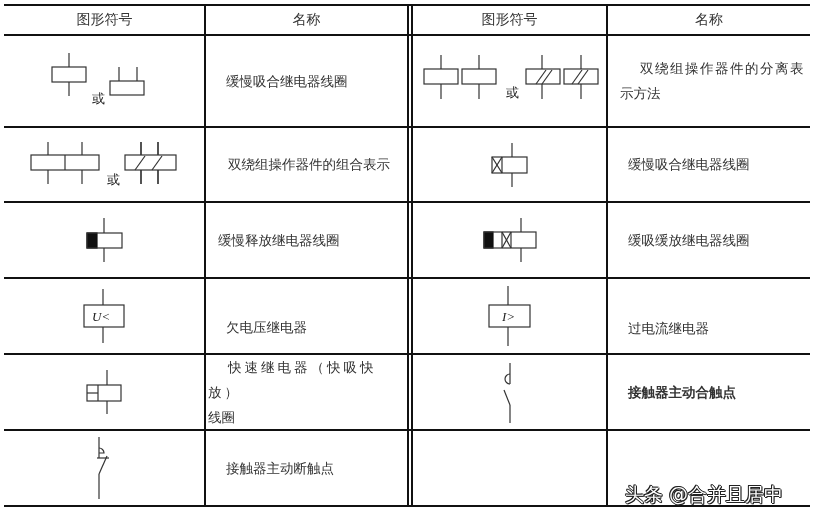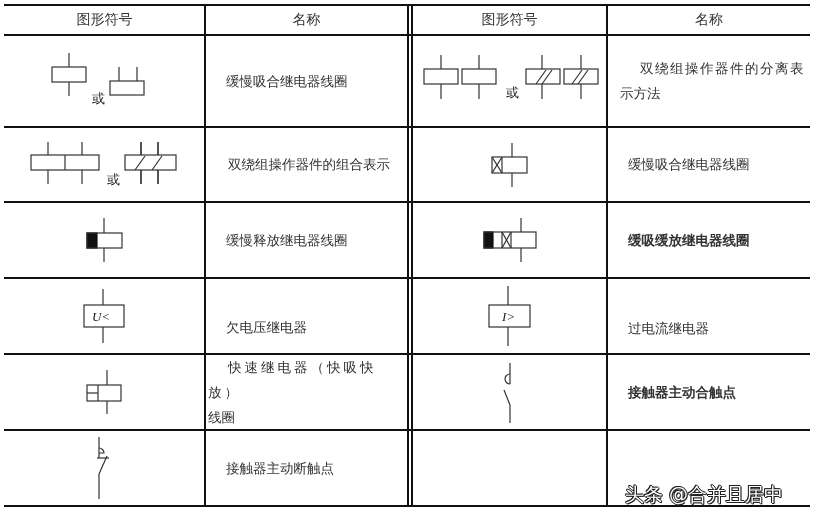--- a/index.html
+++ b/index.html
@@ -87,21 +87,21 @@
   </div>
 
   <div class="cell sym" style="left:5px;top:203px;width:199px;height:74px;">
     <svg width="40" height="46" viewBox="0 0 40 46">
       <line x1="19" y1="1" x2="19" y2="16"></line>
       <rect x="2" y="16" width="10" height="15" class="fill"></rect>
       <rect x="2" y="16" width="35" height="15"></rect>
       <line x1="19" y1="31" x2="19" y2="45"></line>
     </svg>
   </div>
-  <div class="cell name" style="left:206px;top:203px;width:201px;height:74px;">
+  <div class="cell name" style="left:198px;top:203px;width:201px;height:74px;">
     <span>缓慢释放继电器线圈</span>
   </div>
 
   <div class="cell sym" style="left:5px;top:279px;width:199px;height:74px;">
     <svg width="44" height="56" viewBox="0 0 44 56">
       <line x1="20" y1="1" x2="20" y2="17"></line>
       <rect x="1" y="17" width="40" height="22"></rect>
       <text x="9" y="33" font-size="13" font-style="italic">U&lt;</text>
       <line x1="20" y1="39" x2="20" y2="55"></line>
     </svg>
@@ -186,21 +186,21 @@
       <line x1="39" y1="1" x2="39" y2="15"></line>
       <rect x="2" y="15" width="9" height="16" class="fill"></rect>
       <rect x="2" y="15" width="52" height="16"></rect>
       <line x1="20" y1="15" x2="20" y2="31"></line>
       <line x1="29" y1="15" x2="29" y2="31"></line>
       <line x1="20" y1="15" x2="29" y2="31"></line>
       <line x1="29" y1="15" x2="20" y2="31"></line>
       <line x1="39" y1="31" x2="39" y2="45"></line>
     </svg>
   </div>
-  <div class="cell name" style="left:608px;top:203px;width:202px;height:74px;font-weight:bold;">
+  <div class="cell name" style="left:608px;top:203px;width:202px;height:74px;">
     <span>缓吸缓放继电器线圈</span>
   </div>
 
   <div class="cell sym" style="left:413px;top:279px;width:193px;height:74px;">
     <svg width="44" height="62" viewBox="0 0 44 62">
       <line x1="20" y1="1" x2="20" y2="20"></line>
       <rect x="1" y="20" width="41" height="22"></rect>
       <text x="14" y="36" font-size="13" font-style="italic">I&gt;</text>
       <line x1="20" y1="42" x2="20" y2="61"></line>
     </svg>

